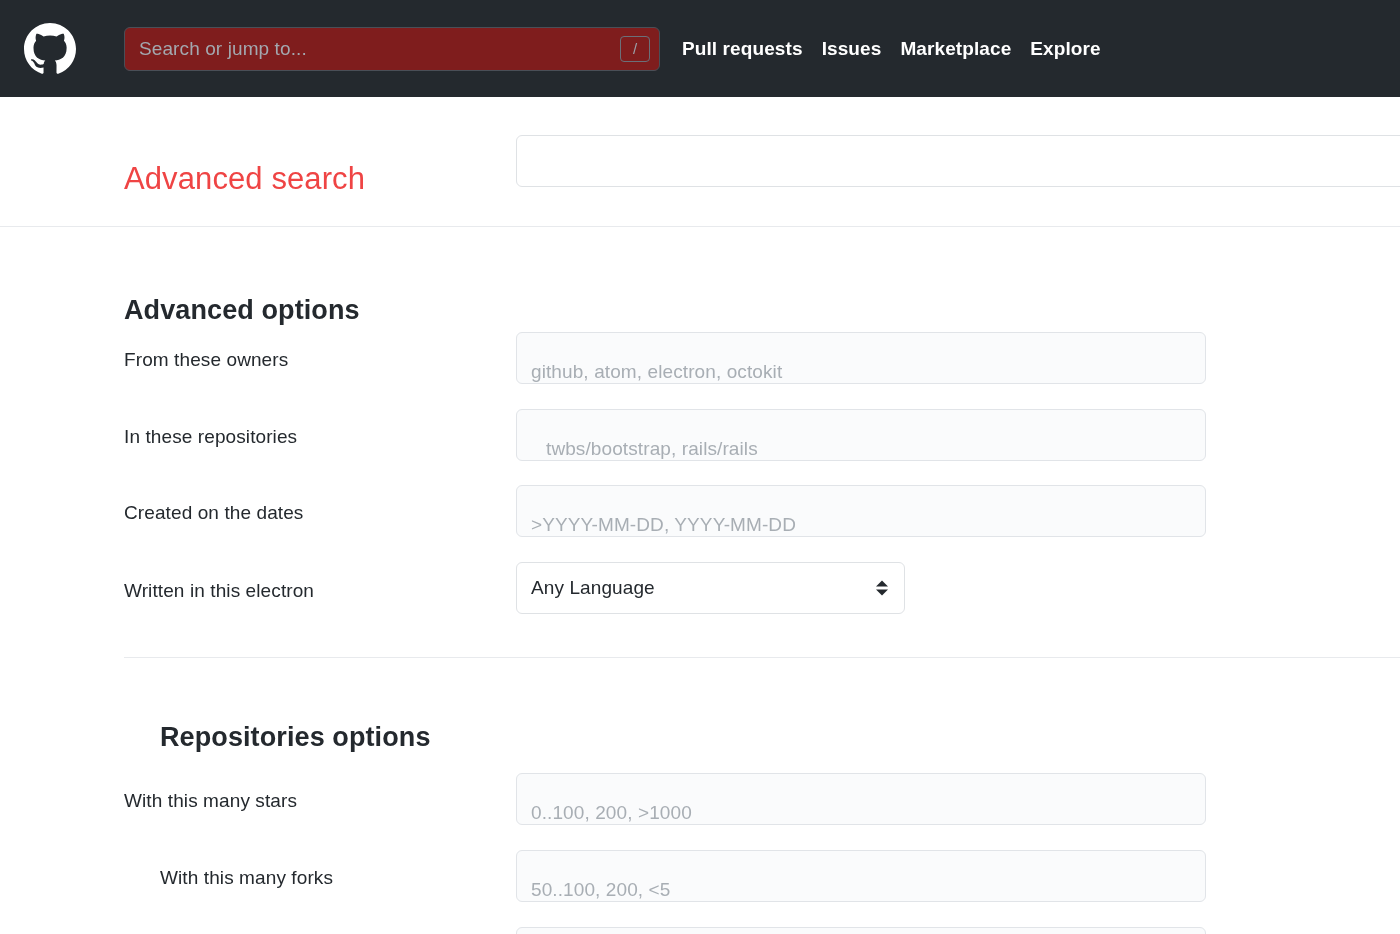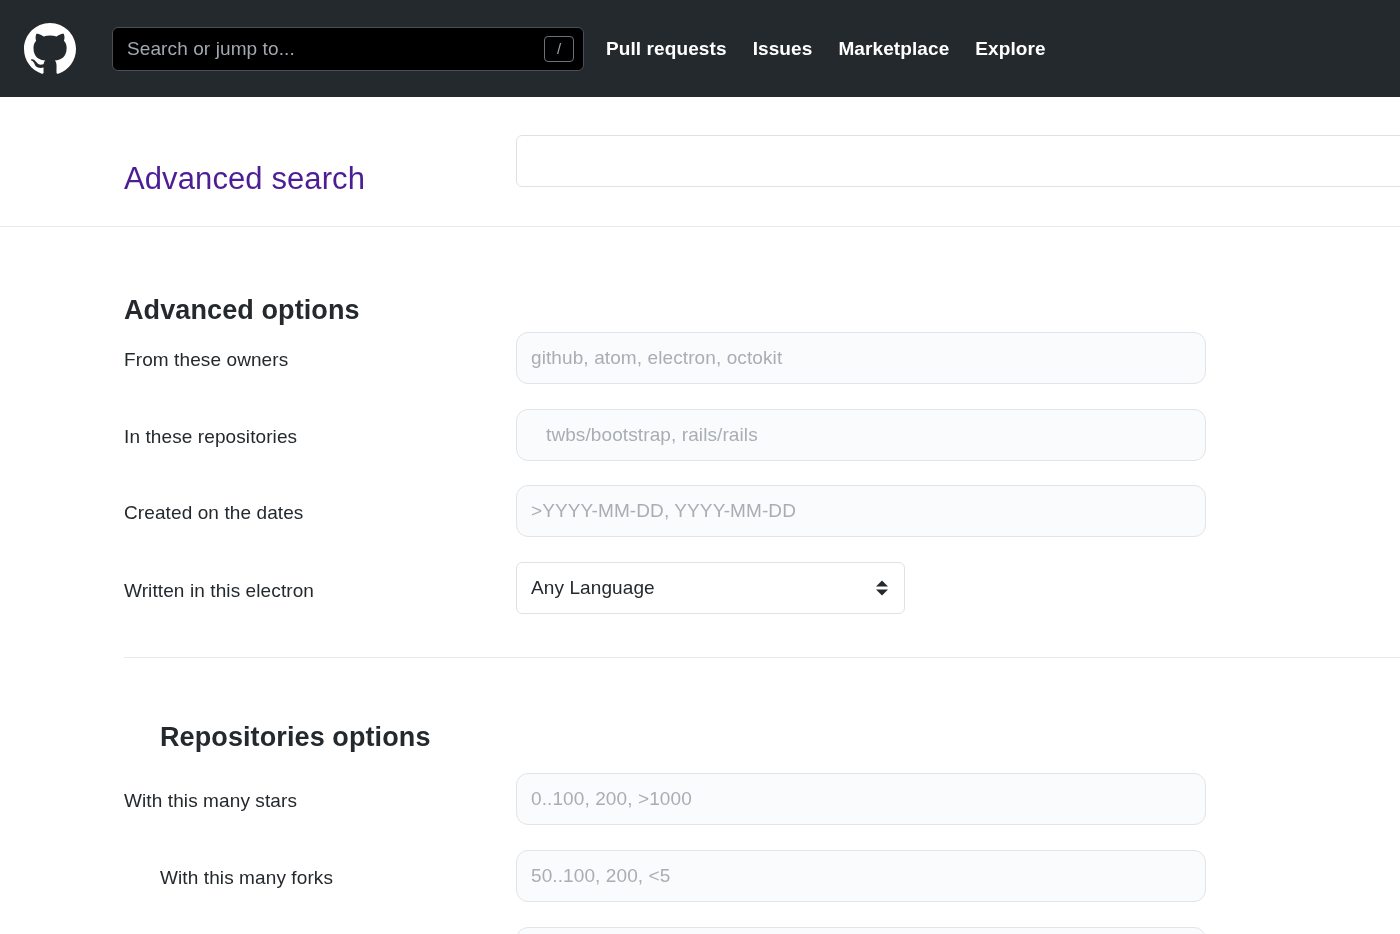--- a/index.html
+++ b/index.html
@@ -22,24 +22,24 @@
   }
   .logo-mark {
     width: 52px; height: 52px;
     flex: 0 0 52px;
     display: block;
   }
   .logo-mark svg { display: block; width: 52px; height: 52px; }
 
   .header-search {
     position: relative;
-    margin-left: 36px;
-    width: 472px;
+    margin-left: 48px;
+    width: 536px;
     height: 44px;
-    background: #000000;
+    background: #7f1d1d;
     border: 1px solid #4a4f57;
     border-radius: 6px;
     display: flex;
     align-items: center;
     padding: 0 14px;
   }
   .header-search-text {
     color: #a3a8af;
     font-size: 19px;
     letter-spacing: .1px;
@@ -57,41 +57,41 @@
     display: flex;
     align-items: center;
     justify-content: center;
     line-height: 1;
   }
 
   .nav {
     display: flex;
     align-items: center;
     margin-left: 22px;
-    gap: 26px;
+    gap: 19px;
   }
   .nav-link {
     color: #ffffff;
     font-size: 19px;
     font-weight: bold;
     white-space: nowrap;
     letter-spacing: .1px;
   }
 
   
   .adv-search-section {
     border-bottom: 1px solid #e8eaed;
     height: 130px;
     position: relative;
   }
   .adv-search-title {
     position: absolute;
     left: 124px; top: 43px;
     font-size: 31px;
-    color: #4c1d95;
+    color: #ef4444;
     font-weight: normal;
     letter-spacing: .1px;
   }
   .adv-search-input {
     position: absolute;
     left: 516px; top: 38px;
     width: 920px; height: 52px;
     background: #ffffff;
     border: 1px solid #dfe2e5;
     border-radius: 6px;
@@ -119,23 +119,23 @@
     white-space: nowrap;
   }
 
   .field-input {
     position: absolute;
     left: 516px;
     width: 690px;
     height: 52px;
     background: #fafbfc;
     border: 1px solid #e1e4e8;
-    border-radius: 12px;
-    display: flex;
-    align-items: center;
+    border-radius: 6px;
+    display: flex;
+    align-items: flex-end;
     padding: 0 14px;
   }
   .field-input .ph {
     color: #a8aeb4;
     font-size: 19px;
     letter-spacing: .1px;
     white-space: nowrap;
   }
 
   .field-select {

